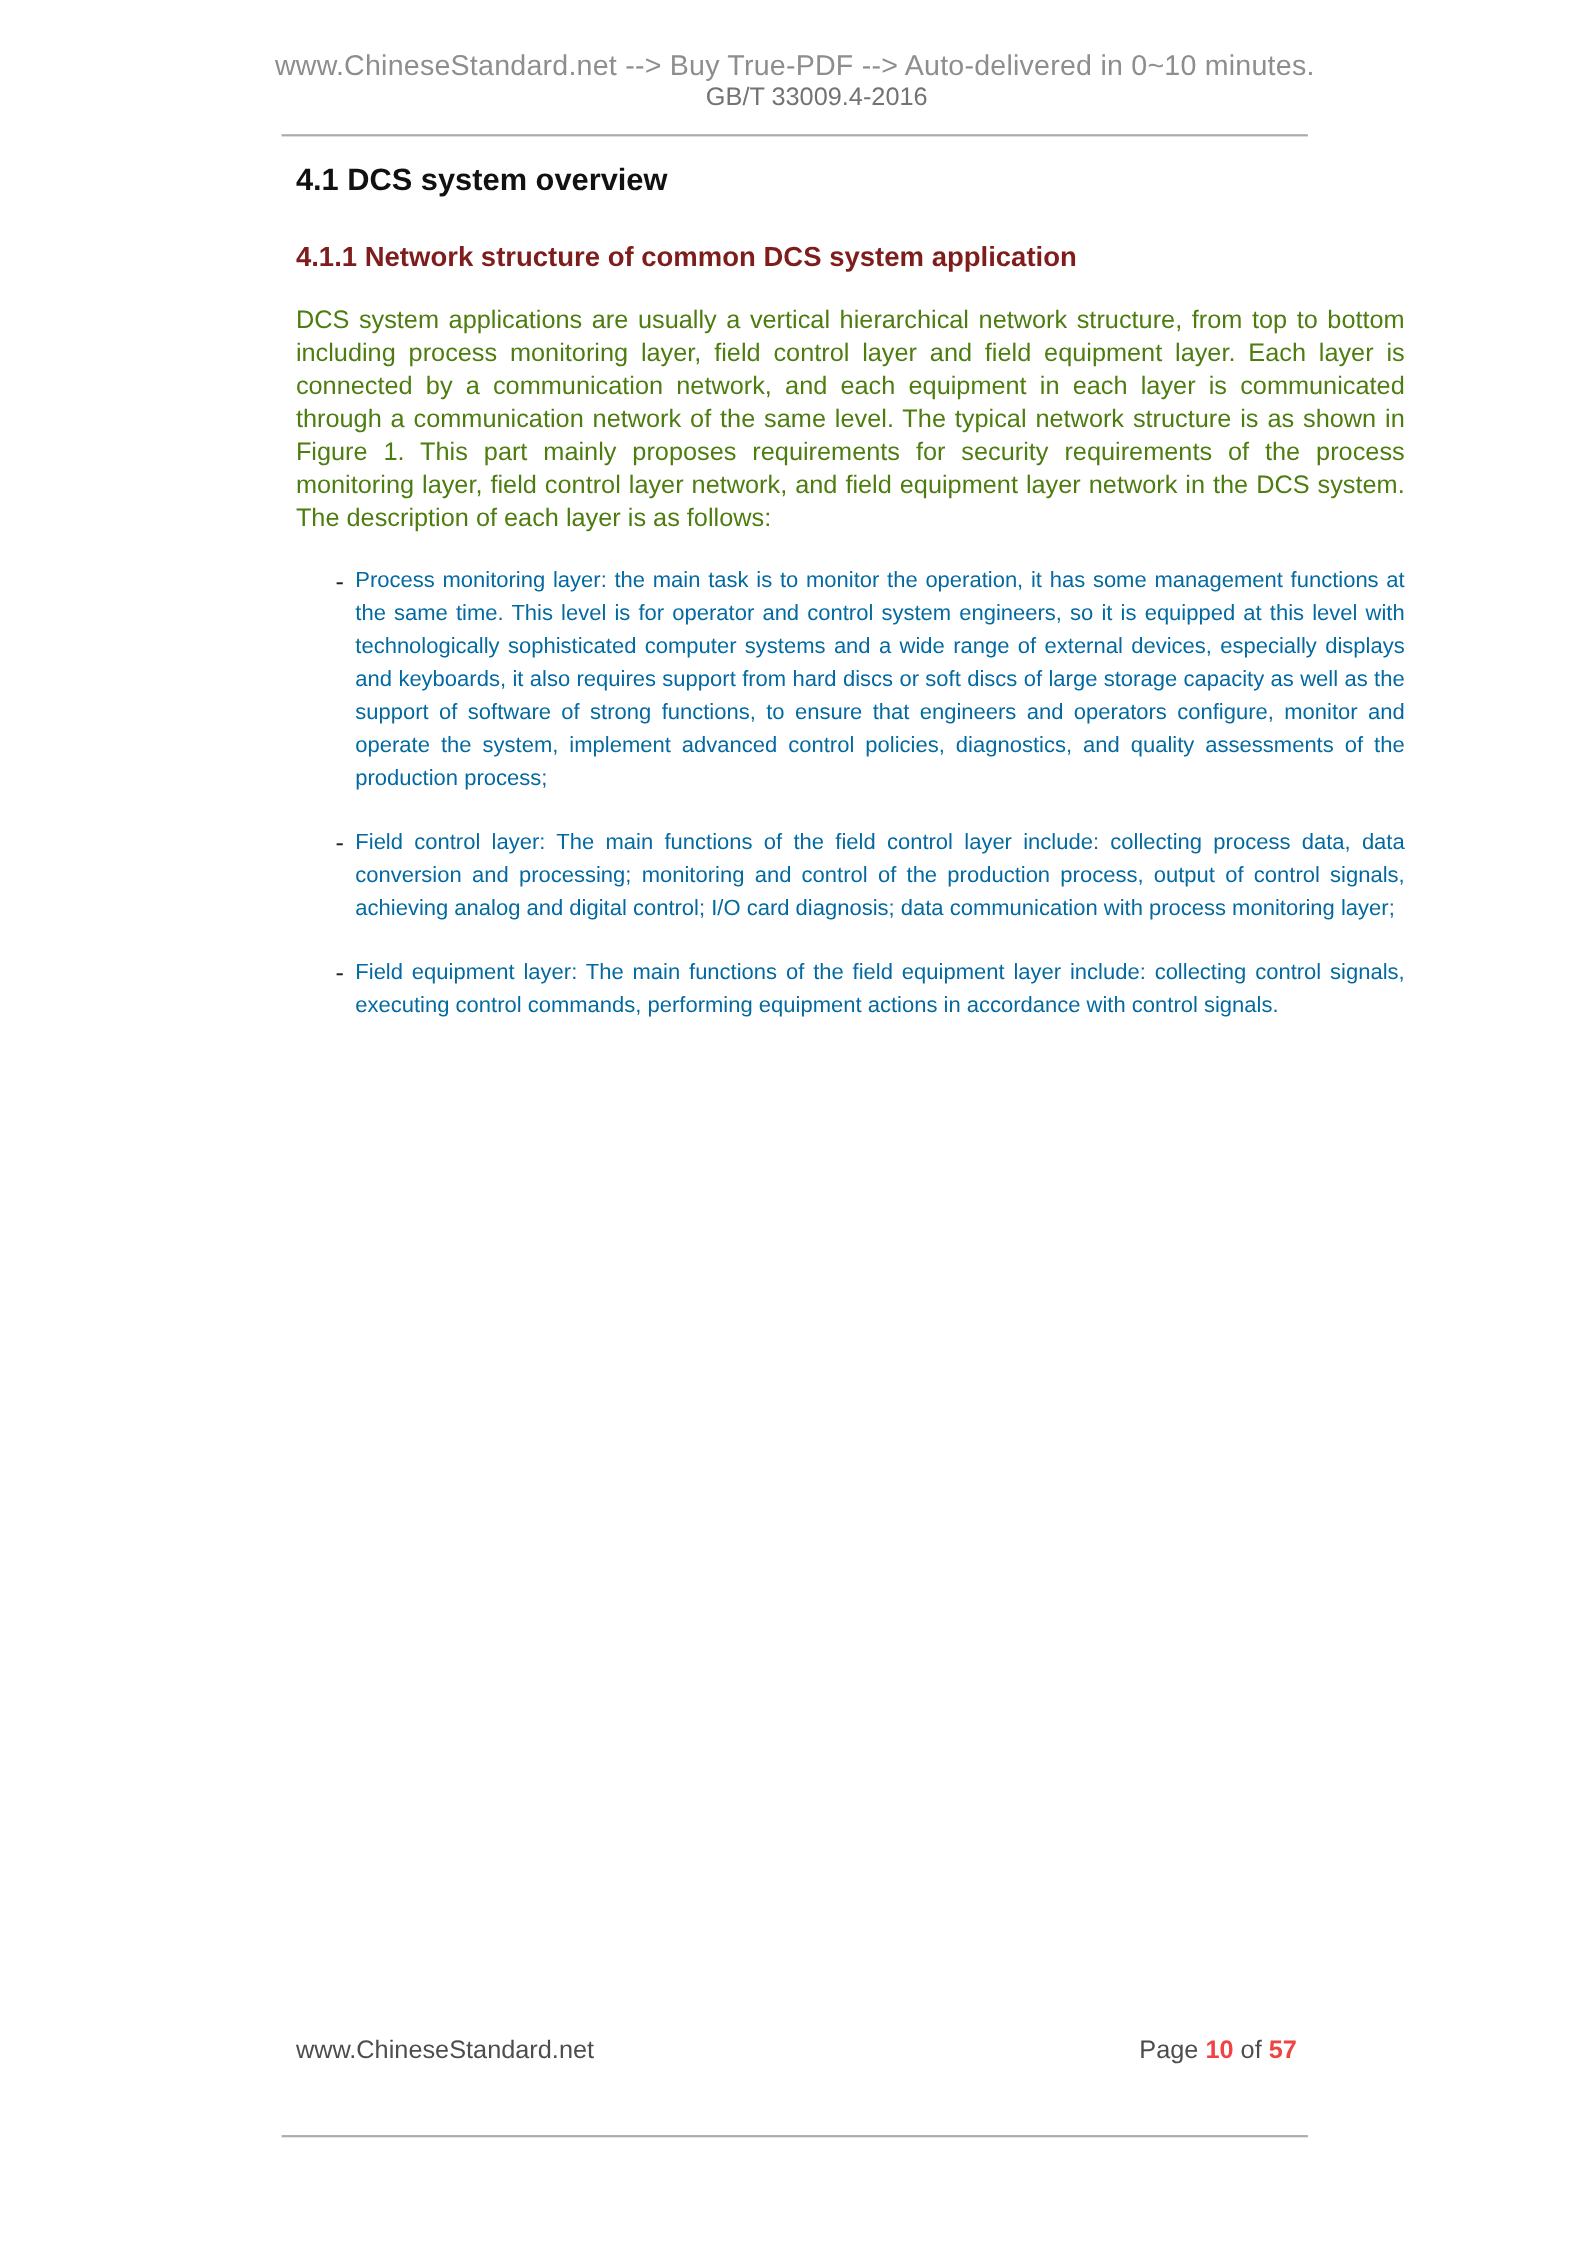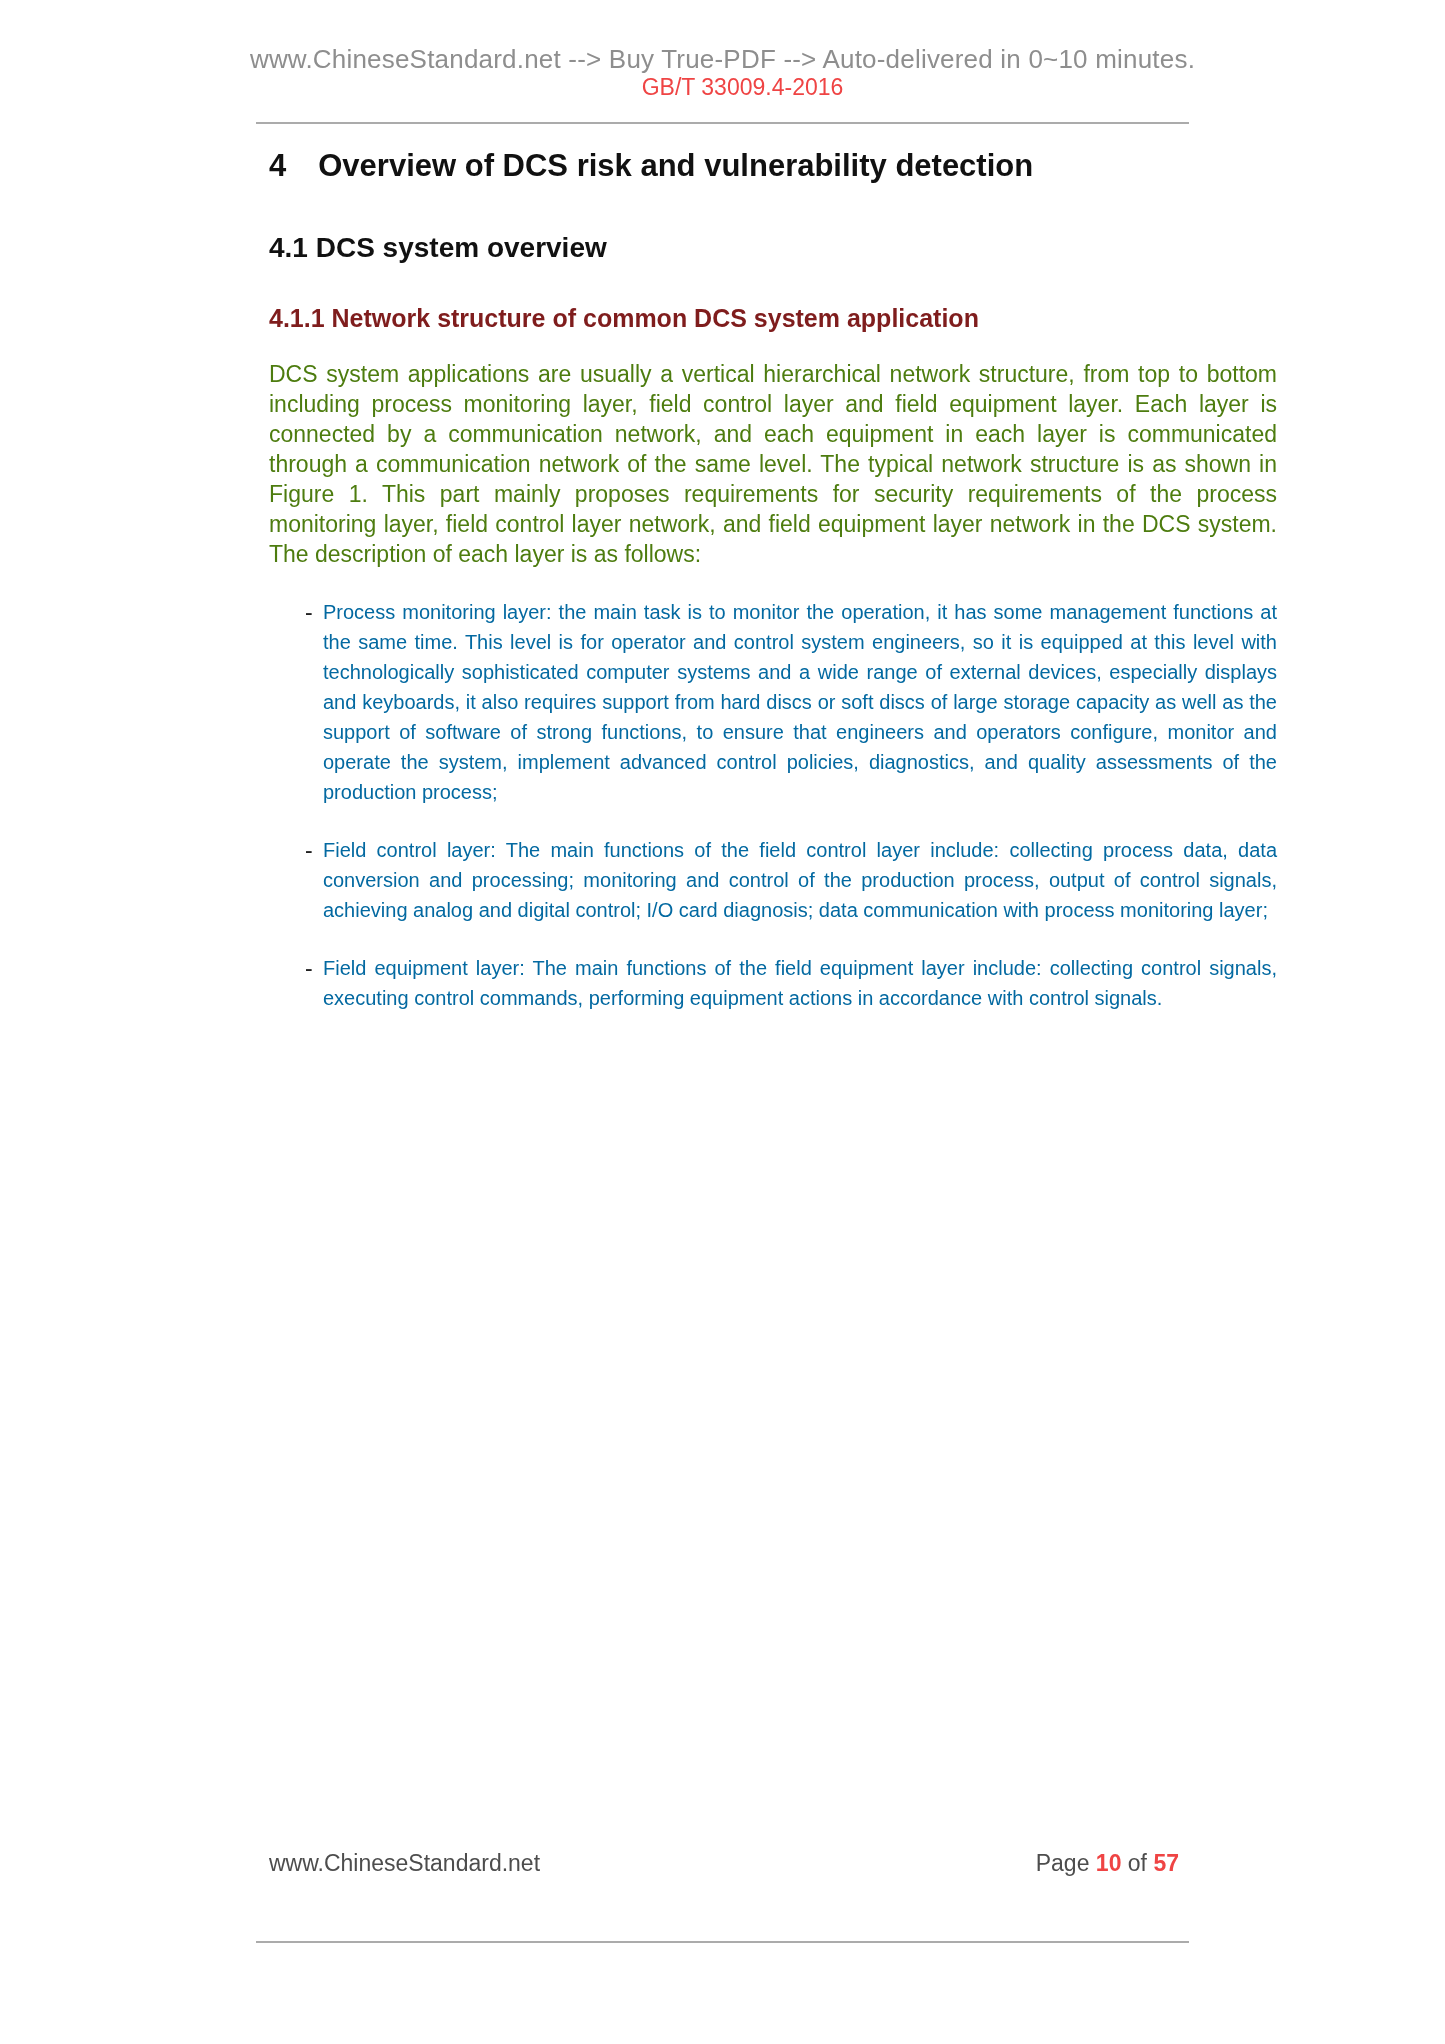--- a/index.html
+++ b/index.html
@@ -26,21 +26,21 @@
     color: #8e8e8e;
     letter-spacing: 0.2px;
     white-space: nowrap;
   }
   .doc-number {
     position: absolute;
     top: 74px; left: 0;
     width: 100%;
     text-align: center;
     font-size: 23px;
-    color: #ef4444;
+    color: #737373;
     padding-left: 40px;
   }
   .header-rule {
     position: absolute;
     top: 122px; left: 205px; right: 205px;
     border: none;
     border-top: 2px solid #ababab;
   }
 
   
@@ -121,23 +121,20 @@
 <body>
 
 <div class="page">
 
   <div class="watermark">www.ChineseStandard.net --&gt; Buy True-PDF --&gt; Auto-delivered in 0~10 minutes.</div>
   <div class="doc-number">GB/T 33009.4-2016</div>
   <hr class="header-rule">
 
   <div class="main">
 
-    <div class="h1">
-      <span class="h1-number">4</span><span>Overview of DCS risk and vulnerability detection</span>
-    </div>
 
     <div class="h2">4.1 DCS system overview</div>
 
     <div class="h3">4.1.1 Network structure of common DCS system application</div>
 
     <p class="body-para">DCS system applications are usually a vertical hierarchical network structure, from top to bottom including process monitoring layer, field control layer and field equipment layer. Each layer is connected by a communication network, and each equipment in each layer is communicated through a communication network of the same level. The typical network structure is as shown in Figure 1. This part mainly proposes requirements for security requirements of the process monitoring layer, field control layer network, and field equipment layer network in the DCS system. The description of each layer is as follows:</p>
 
     <div class="bullet-list">
 
       <div class="bullet-item">

